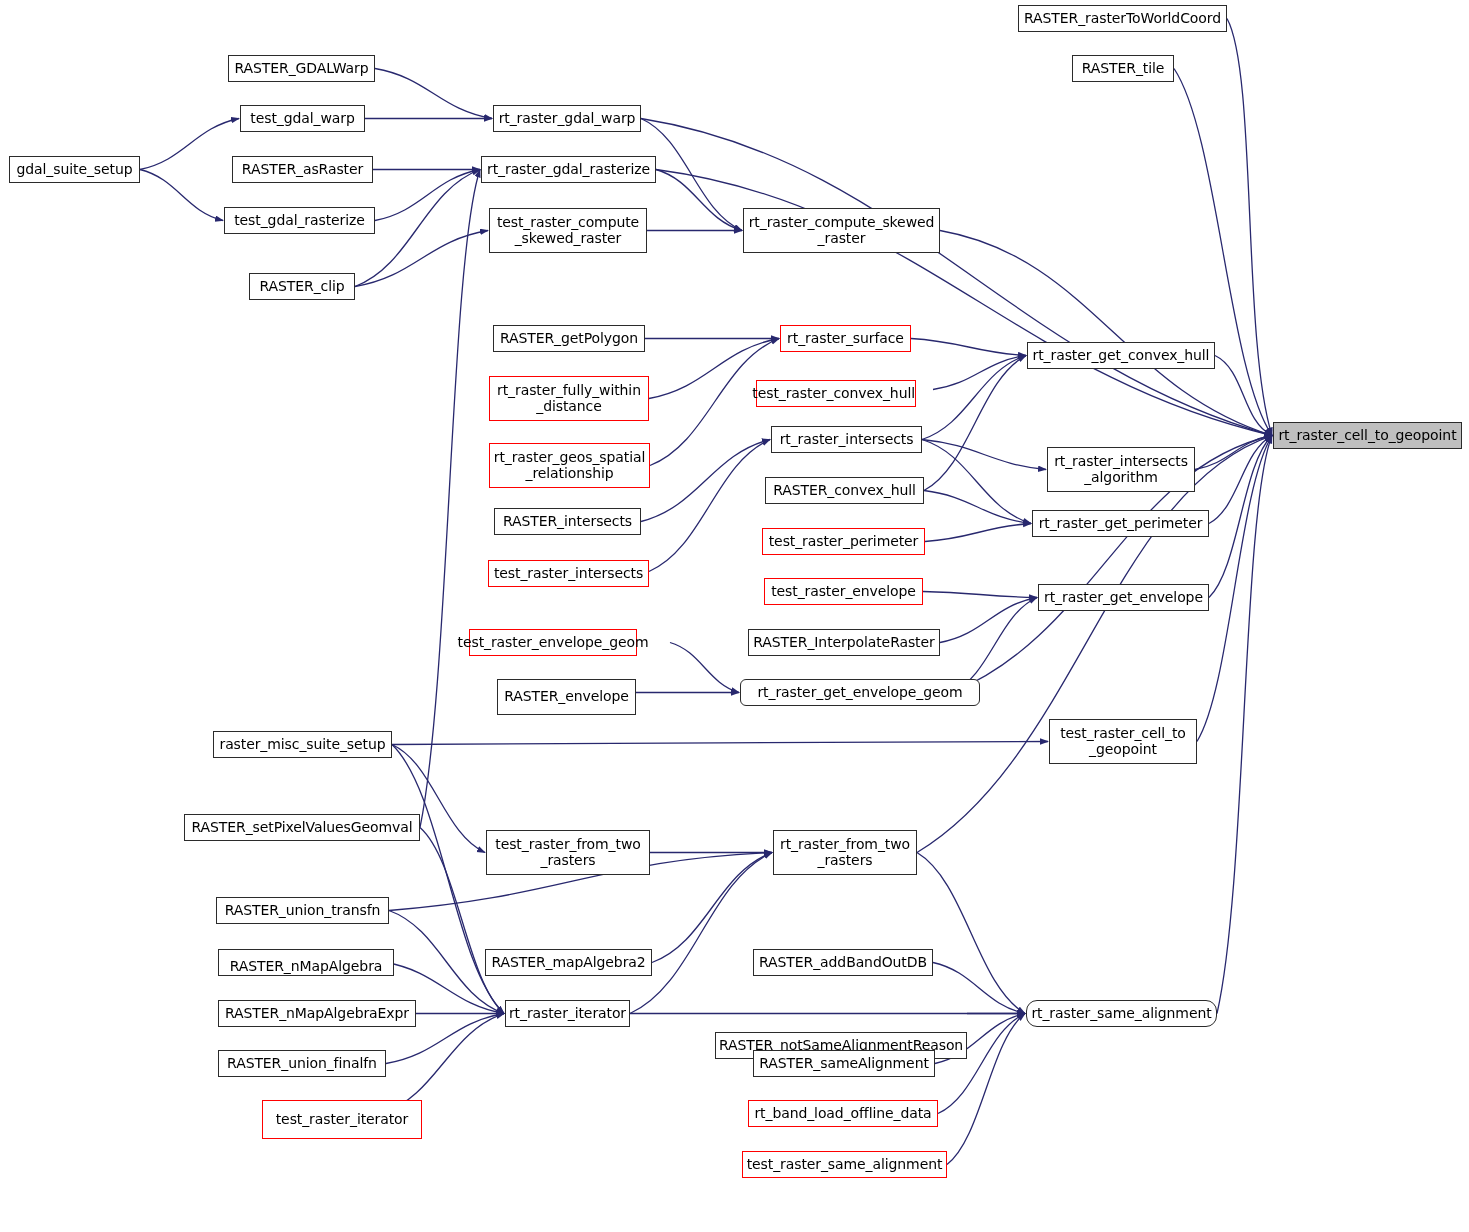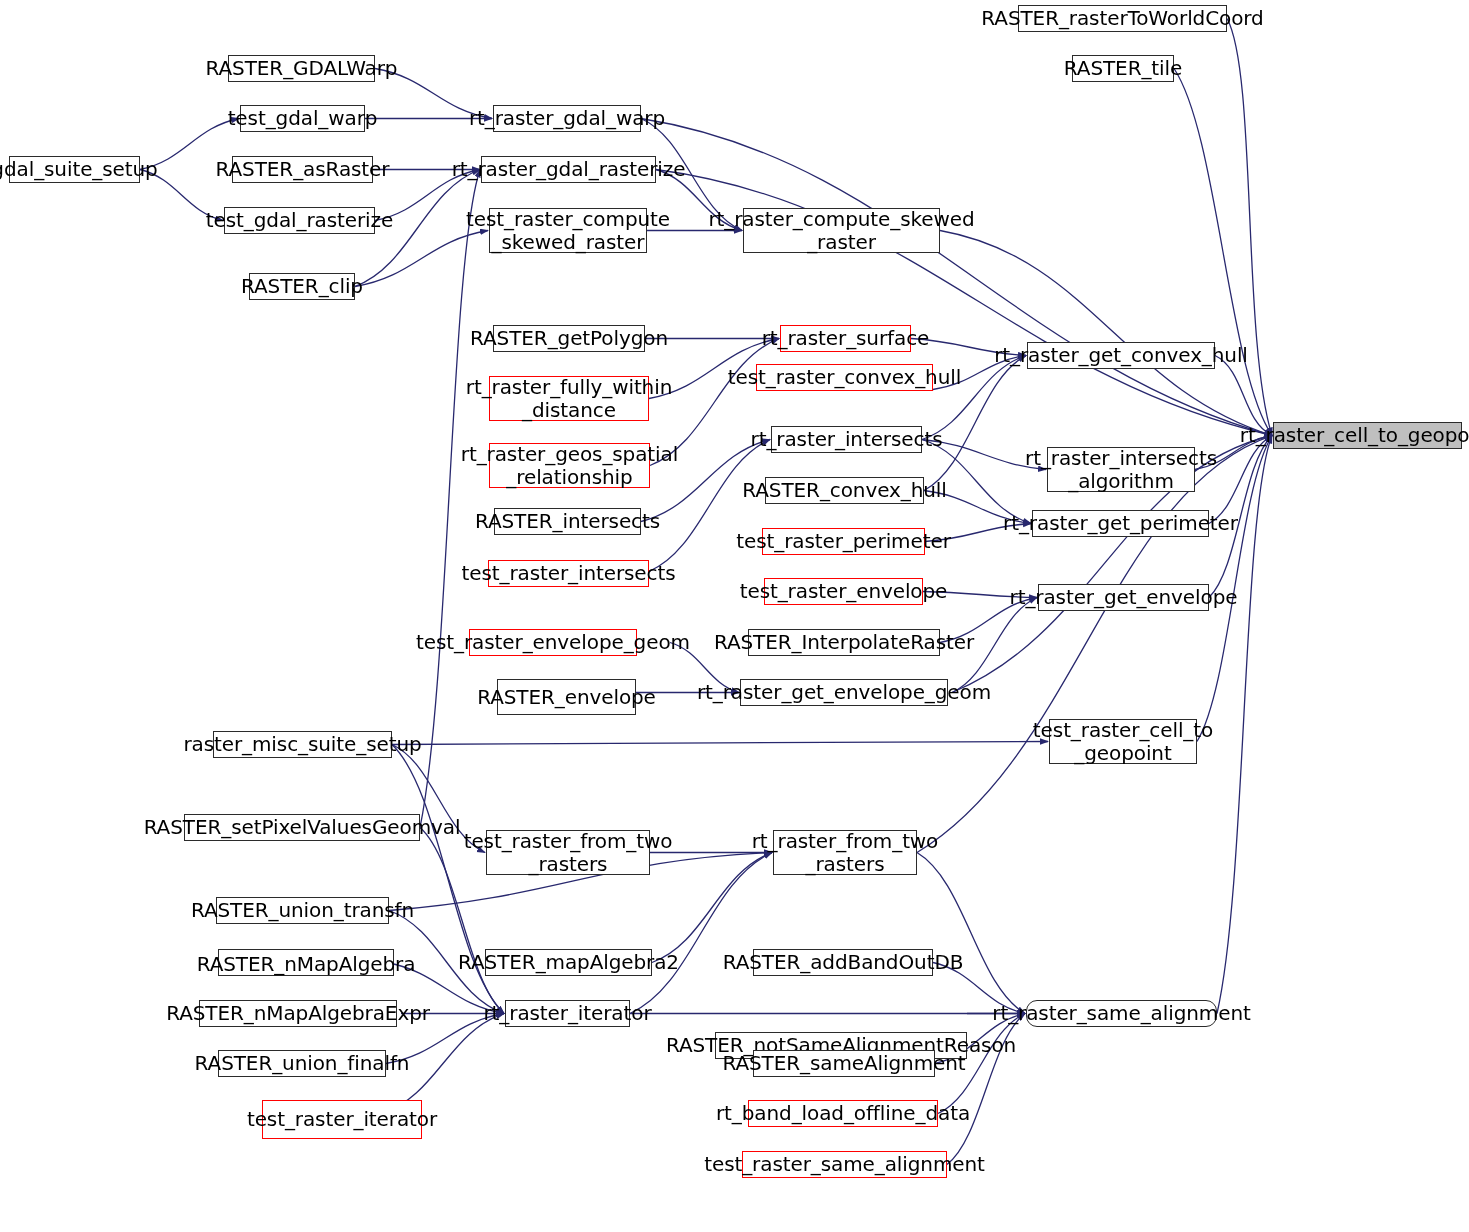--- a/index.html
+++ b/index.html
@@ -14,21 +14,21 @@
   #edges{
     position:absolute;left:0;top:0;width:1469px;height:1232px;
     pointer-events:none;
   }
   .node{
     position:absolute;
     box-sizing:border-box;
     border:1px solid #2b2b2b;
     background:#ffffff;
     color:#000000;
-    font-size:20px;
+    font-size:14px;
     line-height:1.12;
     display:flex;
     align-items:center;
     justify-content:center;
     text-align:center;
     white-space:pre-line;
     letter-spacing:-0.1px;
     z-index:5;
   }
   .node.red{border-color:#ff0000;}
@@ -126,46 +126,46 @@
       <div class="node" style="left: 1018px; top: 5px; width: 209px; height: 27px;"><span>RASTER_rasterToWorldCoord</span></div>
       <div class="node" style="left: 1072px; top: 55px; width: 102px; height: 27px;"><span>RASTER_tile</span></div>
       <div class="node" style="left: 493px; top: 325px; width: 152px; height: 27px;"><span>RASTER_getPolygon</span></div>
       <div class="node red" style="left: 489px; top: 376px; width: 160px; height: 45px;"><span>rt_raster_fully_within
 _distance</span></div>
       <div class="node red" style="left: 489px; top: 443px; width: 161px; height: 45px;"><span>rt_raster_geos_spatial
 _relationship</span></div>
       <div class="node" style="left: 494px; top: 508px; width: 147px; height: 27px;"><span>RASTER_intersects</span></div>
       <div class="node red" style="left: 488px; top: 560px; width: 161px; height: 27px;"><span>test_raster_intersects</span></div>
       <div class="node red" style="left: 780px; top: 325px; width: 131px; height: 27px;"><span>rt_raster_surface</span></div>
-      <div class="node red" style="left: 756px; top: 364px; width: 177px; height: 27px;"><span>test_raster_convex_hull</span></div>
+      <div class="node red" style="left: 756px; top: 380px; width: 160px; height: 27px; justify-content: flex-end;"><span>test_raster_convex_hull</span></div>
       <div class="node" style="left: 771px; top: 426px; width: 151px; height: 27px;"><span>rt_raster_intersects</span></div>
       <div class="node" style="left: 765px; top: 477px; width: 159px; height: 27px;"><span>RASTER_convex_hull</span></div>
       <div class="node red" style="left: 762px; top: 528px; width: 163px; height: 27px;"><span>test_raster_perimeter</span></div>
       <div class="node red" style="left: 764px; top: 578px; width: 159px; height: 27px;"><span>test_raster_envelope</span></div>
       <div class="node red" style="left: 469px; top: 629px; width: 168px; height: 27px;"><span>test_raster_envelope_geom</span></div>
       <div class="node" style="left: 748px; top: 629px; width: 192px; height: 27px;"><span>RASTER_InterpolateRaster</span></div>
       <div class="node" style="left: 497px; top: 679px; width: 139px; height: 36px;"><span>RASTER_envelope</span></div>
-      <div class="node" style="left: 740px; top: 679px; width: 208px; height: 27px;"><span>rt_raster_get_envelope_geom</span></div>
+      <div class="node" style="left: 740px; top: 679px; width: 240px; height: 27px; border-radius: 6px;"><span>rt_raster_get_envelope_geom</span></div>
       <div class="node" style="left: 1027px; top: 342px; width: 188px; height: 27px;"><span>rt_raster_get_convex_hull</span></div>
       <div class="node" style="left: 1047px; top: 447px; width: 148px; height: 45px;"><span>rt_raster_intersects
 _algorithm</span></div>
       <div class="node" style="left: 1032px; top: 510px; width: 177px; height: 27px;"><span>rt_raster_get_perimeter</span></div>
       <div class="node" style="left: 1038px; top: 584px; width: 171px; height: 27px;"><span>rt_raster_get_envelope</span></div>
       <div class="node" style="left: 1049px; top: 719px; width: 148px; height: 45px;"><span>test_raster_cell_to
 _geopoint</span></div>
       <div class="node focus" style="left: 1273px; top: 422px; width: 189px; height: 27px;"><span>rt_raster_cell_to_geopoint</span></div>
       <div class="node" style="left: 213px; top: 731px; width: 179px; height: 27px;"><span>raster_misc_suite_setup</span></div>
       <div class="node" style="left: 184px; top: 814px; width: 236px; height: 27px;"><span>RASTER_setPixelValuesGeomval</span></div>
       <div class="node" style="left: 486px; top: 830px; width: 164px; height: 45px;"><span>test_raster_from_two
 _rasters</span></div>
       <div class="node" style="left: 773px; top: 830px; width: 144px; height: 45px;"><span>rt_raster_from_two
 _rasters</span></div>
       <div class="node" style="left: 216px; top: 897px; width: 173px; height: 27px;"><span>RASTER_union_transfn</span></div>
       <div class="node" style="left: 218px; top: 949px; width: 176px; height: 27px; align-items: flex-end;"><span>RASTER_nMapAlgebra</span></div>
-      <div class="node" style="left: 199px; top: 1000px; width: 198px; height: 27px;"><span>RASTER_nMapAlgebraExpr</span></div>
+      <div class="node" style="left: 218px; top: 1000px; width: 198px; height: 27px;"><span>RASTER_nMapAlgebraExpr</span></div>
       <div class="node" style="left: 218px; top: 1050px; width: 168px; height: 27px;"><span>RASTER_union_finalfn</span></div>
       <div class="node red" style="left: 222px; top: 1100px; width: 160px; height: 39px; margin-left: 40px;"><span>test_raster_iterator</span></div>
       <div class="node" style="left: 485px; top: 949px; width: 167px; height: 27px;"><span>RASTER_mapAlgebra2</span></div>
       <div class="node" style="left: 505px; top: 1000px; width: 125px; height: 27px;"><span>rt_raster_iterator</span></div>
       <div class="node" style="left: 753px; top: 949px; width: 180px; height: 27px;"><span>RASTER_addBandOutDB</span></div>
       <div class="node" style="left: 715px; top: 1000px; width: 252px; height: 27px; margin-top: 32px;"><span>RASTER_notSameAlignmentReason</span></div>
       <div class="node" style="left: 753px; top: 1050px; width: 182px; height: 27px;"><span>RASTER_sameAlignment</span></div>
       <div class="node red" style="left: 748px; top: 1100px; width: 190px; height: 27px;"><span>rt_band_load_offline_data</span></div>
       <div class="node red" style="left: 742px; top: 1151px; width: 205px; height: 27px;"><span>test_raster_same_alignment</span></div>
       <div class="node" style="left: 1026px; top: 1000px; width: 191px; height: 27px; border-radius: 11px;"><span>rt_raster_same_alignment</span></div>

